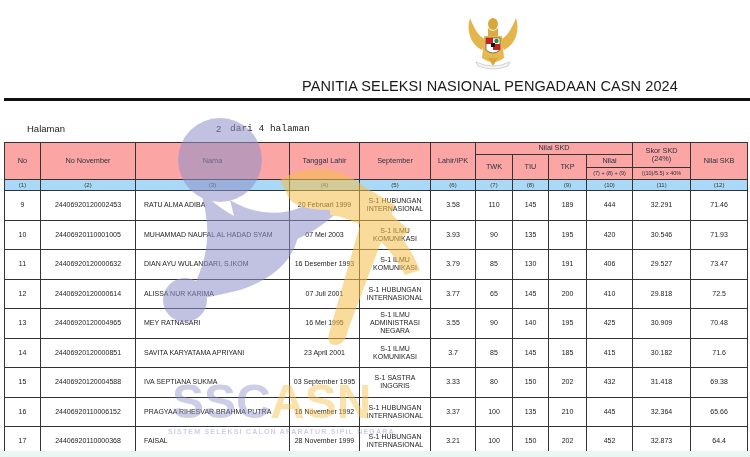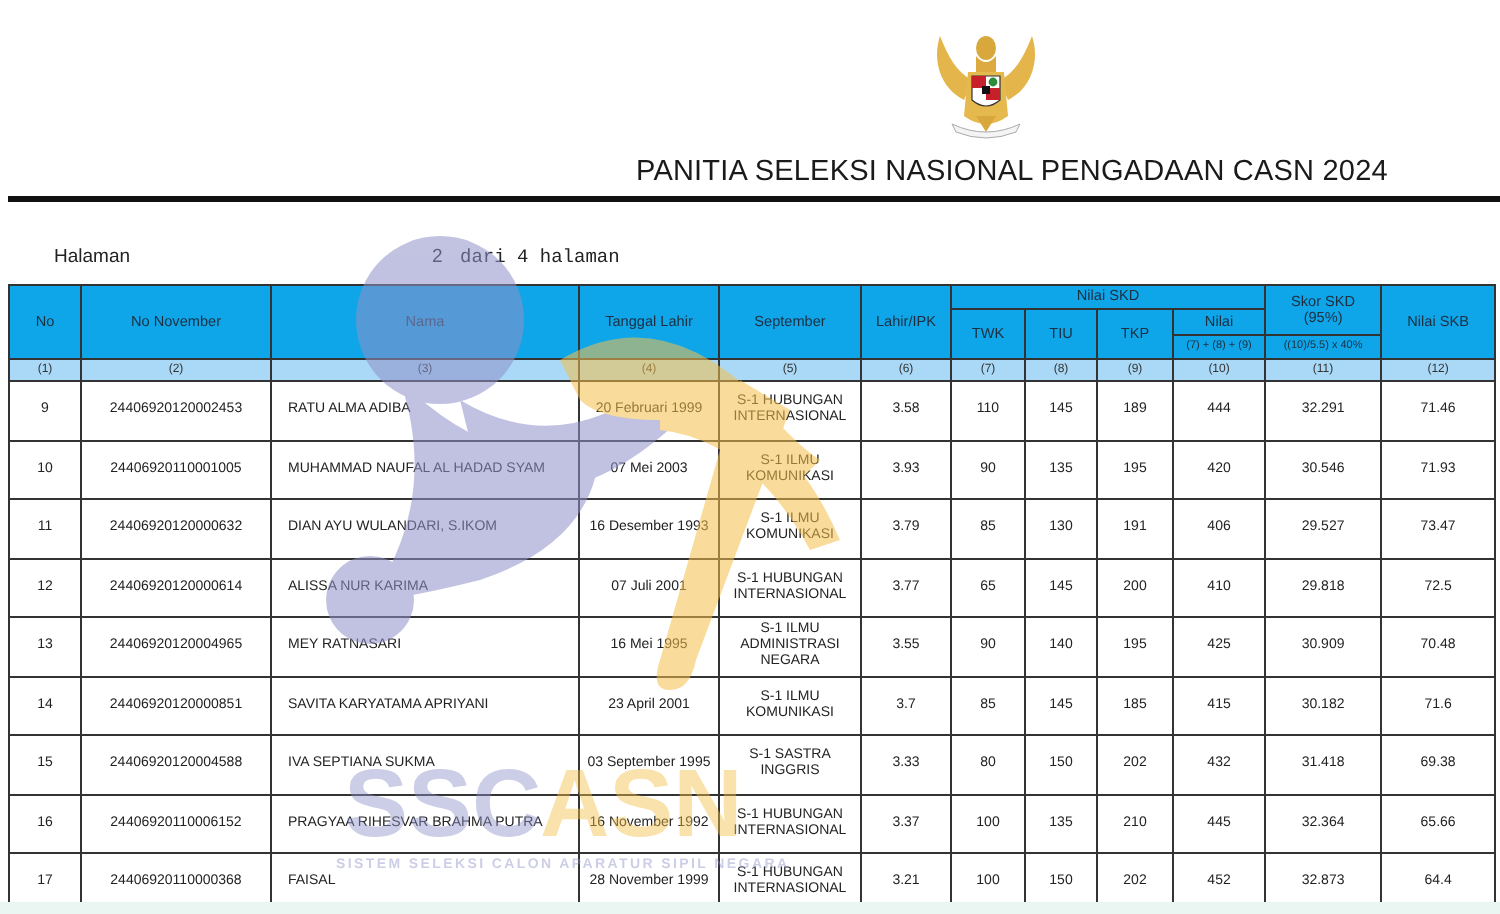--- a/index.html
+++ b/index.html
@@ -1,40 +1,40 @@
 <!DOCTYPE html>
 <html><head>
   <meta charset="utf-8">
   <style>
     * { box-sizing: border-box; margin: 0; padding: 0; }
     html, body { width: 750px; height: 457px; overflow: hidden; background: #ffffff; }
     body { position: relative; font-family: "Liberation Sans", sans-serif; color: #222; }
 
     .emblem { position: absolute; left: 464px; top: 12px; width: 58px; height: 62px; }
-    .doc-title { position: absolute; left: 318px; top: 78px; font-size: 14.5px; color: #1a1a1a; letter-spacing: 0.1px; white-space: nowrap; }
+    .doc-title { position: absolute; left: 302px; top: 78px; font-size: 14.5px; color: #1a1a1a; letter-spacing: 0.1px; white-space: nowrap; }
     .rule { position: absolute; left: 4px; top: 98px; width: 746px; height: 3px; background: #111; }
 
     .page-info { position: absolute; top: 123px; font-size: 9.5px; color: #222; white-space: nowrap; padding-left: 16px; }
     .page-label { left: 11px; }
     .page-num { left: 200px; }
     .page-of { left: 214px; font-family: Liberation Mono, monospace; }
 
     .watermark { position: absolute; left: 0; top: 0; width: 750px; height: 457px; pointer-events: none; z-index: 2; }
 
     table.results {
       position: absolute; left: 4px; top: 142px; width: 743px;
       border-collapse: collapse; table-layout: fixed;
       font-size: 7px; z-index: 1;
     }
     table.results th, table.results td {
       border: 1px solid #333;
       text-align: center; vertical-align: middle;
       padding: 0 2px; line-height: 1.15;
     }
-    table.results th { background: #0ea5e9; font-weight: normal; color: #1f2f3f; }
+    table.results th { background: #fca5a5; font-weight: normal; color: #1f2f3f; }
     table.results tr.num-row td { background: #a9d9f7; height: 11px; font-size: 6px; color: #333; }
     table.results tr.h1 th { height: 12px; }
     table.results tr.h2 th { height: 13px; }
     table.results tr.h3 th { height: 12px; font-size: 5.5px; }
     table.results th.big { font-size: 7.3px; }
     table.results td { background: transparent; height: 29.5px; color: #222; }
     table.results td.nama { text-align: left; padding-left: 8px; }
 
     .overlay-tint { position: absolute; left: 0; top: 451px; width: 750px; height: 6px; background: #eaf6f2; z-index: 3; }
   </style>
@@ -85,21 +85,21 @@
   </colgroup>
   <thead>
     <tr class="h1">
       <th class="big" rowspan="3">No</th>
       <th class="big" rowspan="3">No November</th>
       <th class="big" rowspan="3">Nama</th>
       <th class="big" rowspan="3">Tanggal Lahir</th>
       <th class="big" rowspan="3">September</th>
       <th class="big" rowspan="3">Lahir/IPK</th>
       <th class="big" colspan="4">Nilai SKD</th>
-      <th class="big" rowspan="2">Skor SKD (95%)</th>
+      <th class="big" rowspan="2">Skor SKD (24%)</th>
       <th class="big" rowspan="3">Nilai SKB</th>
     </tr>
     <tr class="h2">
       <th class="big" rowspan="2">TWK</th>
       <th class="big" rowspan="2">TIU</th>
       <th class="big" rowspan="2">TKP</th>
       <th class="big">Nilai</th>
     </tr>
     <tr class="h3">
       <th>(7) + (8) + (9)</th>

